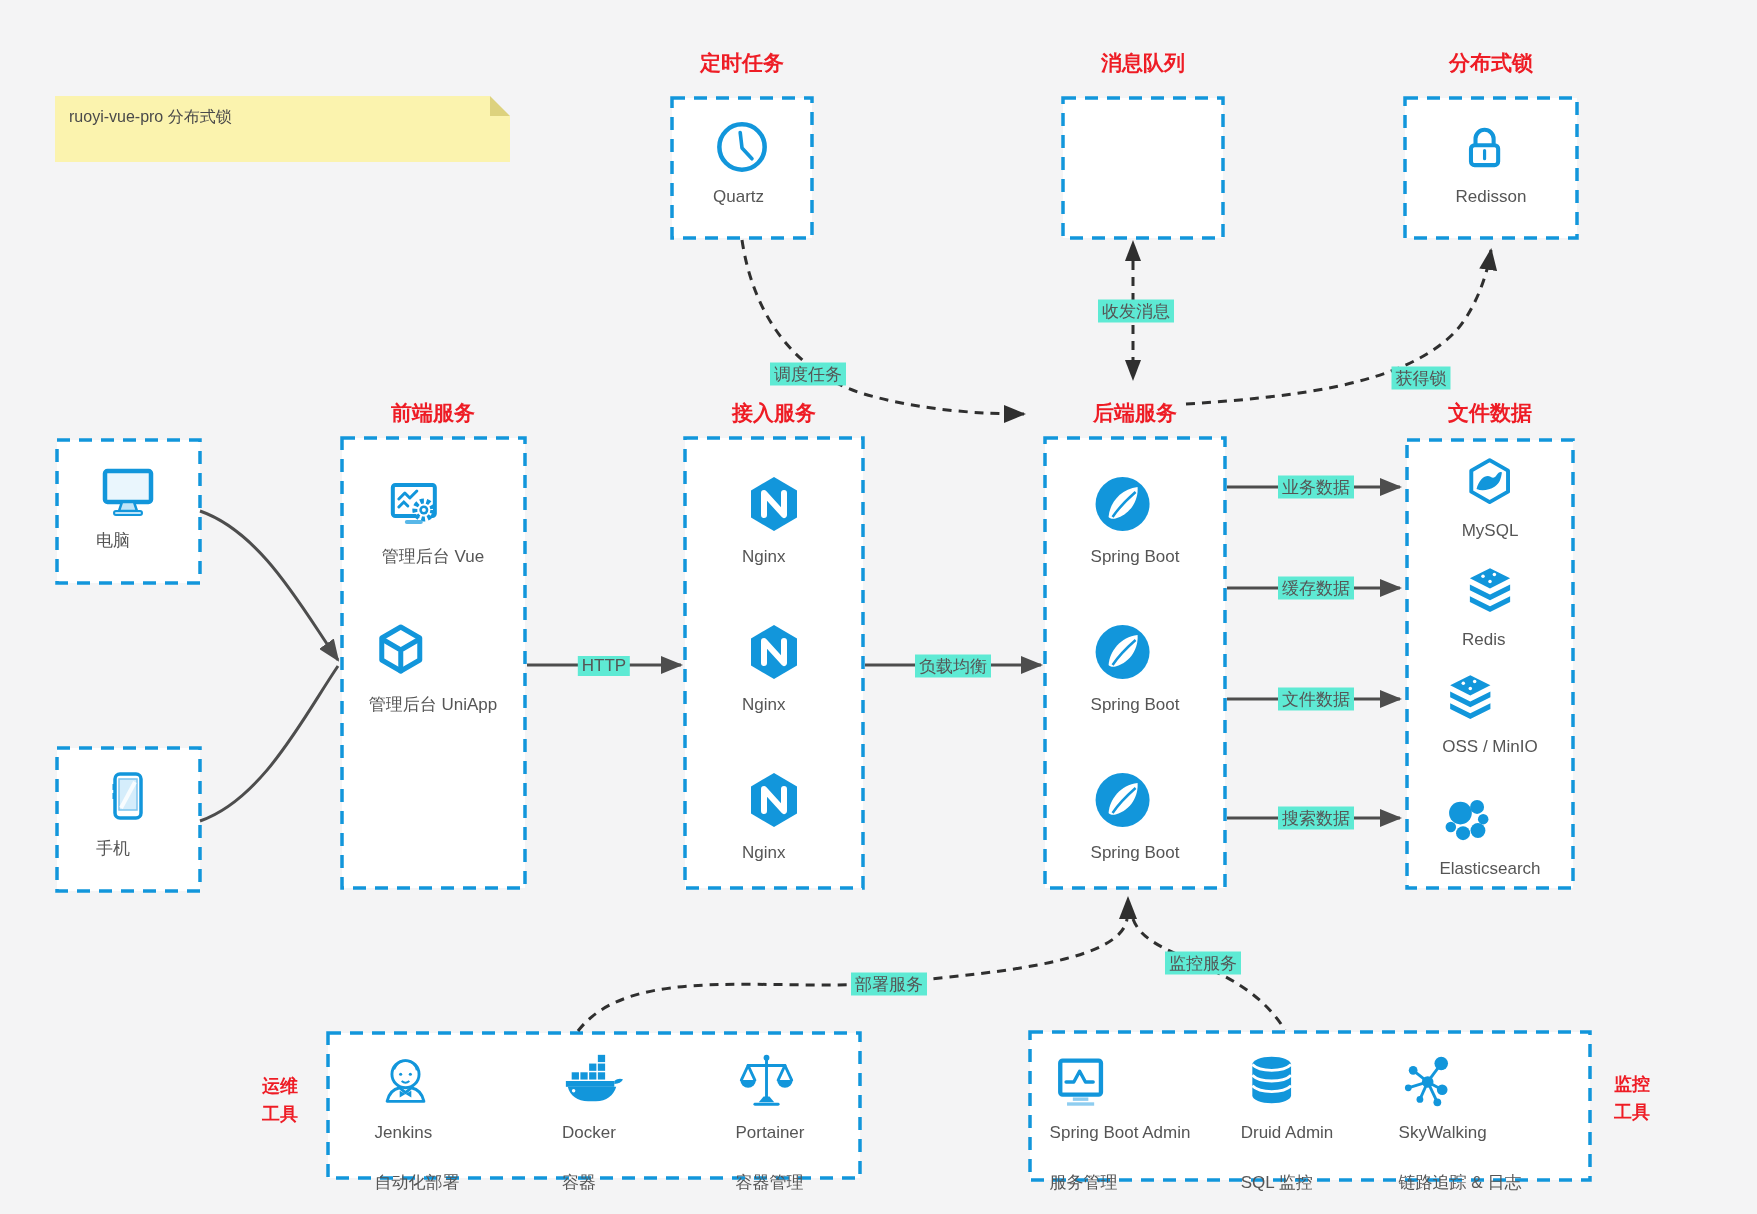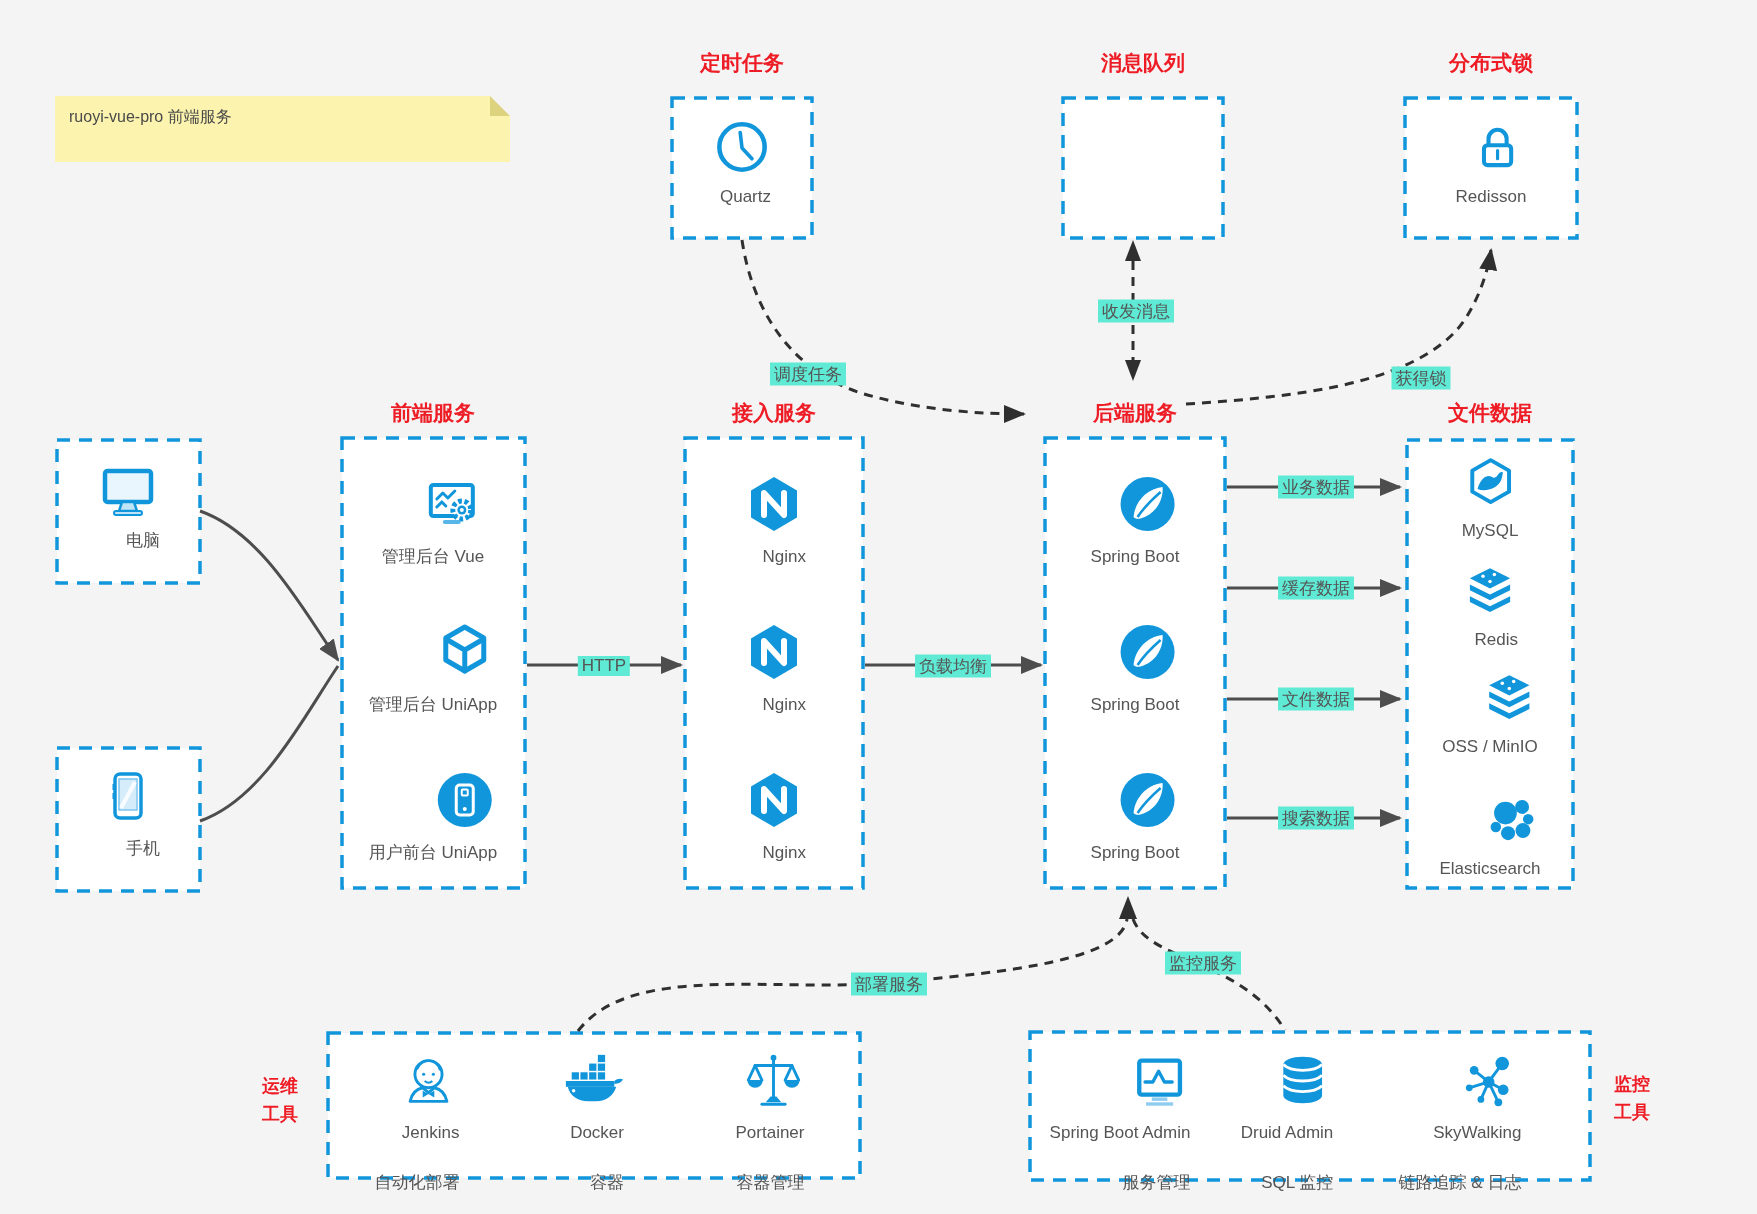--- a/index.html
+++ b/index.html
@@ -7,21 +7,21 @@
   .wires{position:absolute;left:0;top:0;}
   .dbox{fill:#ffffff;stroke:#1296db;stroke-width:3.5;stroke-dasharray:13 9;}
   .sline{fill:none;stroke:#4d4d4d;stroke-width:3;}
   .dline{fill:none;stroke:#2f2f2f;stroke-width:3;stroke-dasharray:9 7;}
   .note{position:absolute;left:55px;top:96px;width:455px;height:66px;background:#fbf3ae;color:#4a4a4a;
         font-size:16px;line-height:25px;padding:8px 0 0 14px;box-sizing:border-box;}
   .note::after{content:"";position:absolute;top:0;right:0;width:0;height:0;
         border-top:20px solid #f4f4f5;border-left:20px solid #ddd27e;}
   .gtitle{position:absolute;transform:translate(-50%,-50%);font-size:21px;font-weight:bold;color:#ee1c25;white-space:nowrap;}
   .side-title{position:absolute;width:56px;text-align:center;font-size:18px;font-weight:bold;color:#ee1c25;line-height:28px;}
-  .node{position:absolute;transform:translateX(-50%);display:flex;flex-direction:column;align-items:flex-end;}
+  .node{position:absolute;transform:translateX(-50%);display:flex;flex-direction:column;align-items:flex-start;}
   .node .lbl{margin-top:6px;font-size:17px;color:#555;white-space:nowrap;line-height:22px;text-align:center;}
   .node .sub{font-size:17px;color:#555;white-space:nowrap;line-height:22px;text-align:center;margin-top:28px;}
   .elabel{position:absolute;transform:translate(-50%,-50%);font-size:17px;color:#555;background:#5eead4;
           padding:0 4px;white-space:nowrap;}
 </style>
 </head>
 <body>
 
 <div class="canvas">
 
@@ -60,21 +60,21 @@
     <path class="dline" d="M1133,261 L1133,360"></path>
     <path d="M1133,240 L1125,261 L1141,261 Z" fill="#2f2f2f"></path>
     <path d="M1133,381 L1125,360 L1141,360 Z" fill="#2f2f2f"></path>
     <path class="dline" d="M1186,404 C1292,397 1400,386 1453,334 C1473,314 1487,278 1491,250" marker-end="url(#mdark)"></path>
     <path class="dline" d="M578,1031 C632,961 776,994 898,982 C1008,972 1121,960 1127,919"></path>
     <path d="M1128,896 L1119,919 L1137,919 Z" fill="#2f2f2f"></path>
     <path class="dline" d="M1133,919 C1149,962 1240,958 1285,1030"></path>
   </svg>
 
   <div class="note">
-    <div>ruoyi-vue-pro 前端服务</div>
+    <div>ruoyi-vue-pro 分布式锁</div>
   </div>
 
   <div class="gtitle" style="left:742px;top:63px">定时任务</div>
   <div class="gtitle" style="left:1143px;top:63px">消息队列</div>
   <div class="gtitle" style="left:1491px;top:63px">分布式锁</div>
   <div class="gtitle" style="left:433px;top:413px">前端服务</div>
   <div class="gtitle" style="left:774px;top:413px">接入服务</div>
   <div class="gtitle" style="left:1135px;top:413px">后端服务</div>
   <div class="gtitle" style="left:1490px;top:413px">文件数据</div>
 
@@ -151,31 +151,20 @@
   <div class="node" style="left:433px;top:620px">
     <span class="ic">
       <svg width="64" height="64" viewBox="0 0 64 64">
           <path d="M32,7 L51,18 V40 L32,51 L13,40 V18 Z" fill="#fff" stroke="#1296db" stroke-width="5" stroke-linejoin="round"></path>
           <path d="M32,30 V51 M32,30 L14,19.5 M32,30 L50,19.5" fill="none" stroke="#1296db" stroke-width="5" stroke-linecap="round"></path>
         </svg>
     </span>
     <span class="lbl">管理后台 UniApp</span>
   </div>
 
-  <div class="node" style="left:433px;top:768px">
-    <span class="ic">
-      <svg width="64" height="64" viewBox="0 0 64 64">
-          <circle cx="32" cy="32" r="27" fill="#1296db"></circle>
-          <rect x="23.5" y="17" width="17" height="30" rx="3.5" fill="none" stroke="#fff" stroke-width="3"></rect>
-          <rect x="29" y="21.5" width="6" height="6" rx="1" fill="none" stroke="#fff" stroke-width="2"></rect>
-          <circle cx="32" cy="41" r="2" fill="#fff"></circle>
-        </svg>
-    </span>
-    <span class="lbl">用户前台 UniApp</span>
-  </div>
 
   <div class="node" style="left:774px;top:472px">
     <span class="ic">
       <svg width="64" height="64" viewBox="0 0 64 64">
           <path d="M32,5 L55,18.5 V45.5 L32,59 L9,45.5 V18.5 Z" fill="#1296db"></path>
           <path d="M22,43 V21 L42,43 V21" fill="none" stroke="#fff" stroke-width="6" stroke-linecap="round" stroke-linejoin="round"></path>
         </svg>
     </span>
     <span class="lbl">Nginx</span>
   </div>

